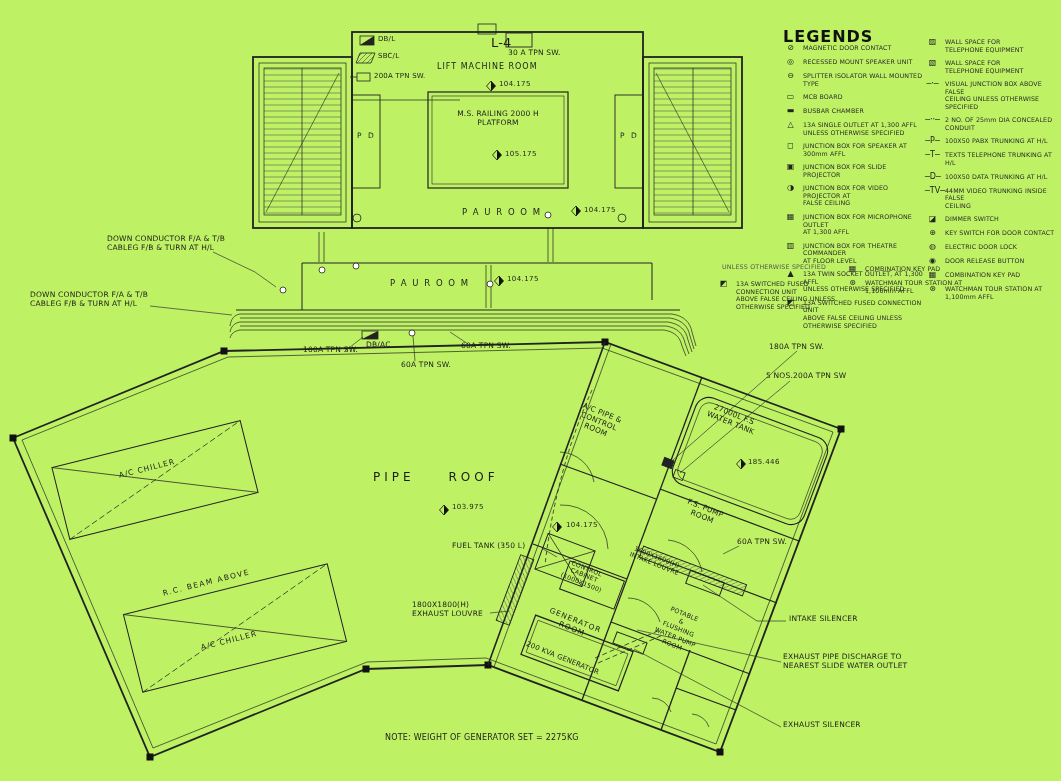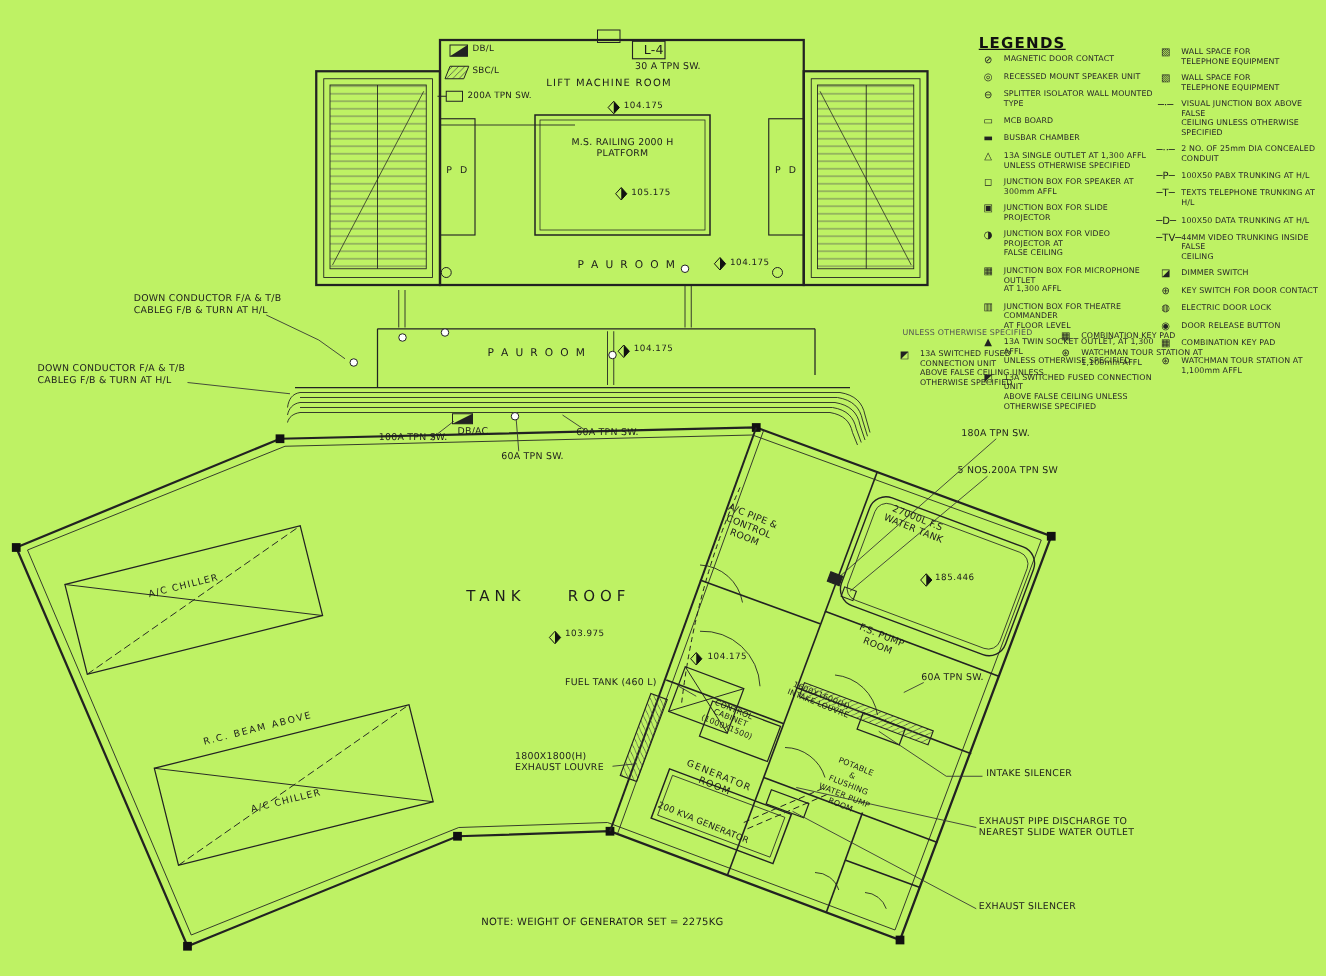--- a/index.html
+++ b/index.html
@@ -7,22 +7,22 @@
     font-family:"DejaVu Sans",sans-serif;color:#1b1b1b;overflow:hidden;}
   svg{position:absolute;left:0;top:0;}
   .lbl{position:absolute;font-size:7.5px;line-height:1.18;letter-spacing:.2px;
     white-space:pre-line;color:#1c1c1c;}
   .lbl.c{text-align:center;}
   .lbl.rot{transform-origin:left top;}
   .room{font-size:8.5px;letter-spacing:1.5px;}
   .big{font-size:12px;letter-spacing:4px;word-spacing:26px;}
   .lvl{font-size:7px;letter-spacing:.4px;}
   .mini{display:flex;gap:5px;align-items:center;font-size:7px;}
-  .leg-title{position:absolute;left:783px;top:27px;font-size:12px;font-weight:bold;
-    letter-spacing:1px;text-decoration:underline;color:#111;}
+  .leg-title{position:absolute;left:783px;top:27px;font-size:16px;font-weight:bold;
+    letter-spacing:1px;color:#111;}
   .leg-col{position:absolute;display:flex;flex-direction:column;gap:6px;}
   .leg-row{display:flex;gap:5px;align-items:flex-start;}
   .sym{font-size:8px;line-height:1;width:15px;flex:0 0 15px;text-align:center;color:#222;}
   .leg-text{white-space:pre-line;font-size:6.3px;line-height:1.2;letter-spacing:.1px;color:#2a2a2a;}
   .faint{color:#555;}
 </style>
 </head>
 <body>
 
 <div class="canvas">
@@ -246,21 +246,21 @@
     <use href="#lm" x="741" y="464"></use>
     <use href="#lm" x="444" y="510"></use>
     <use href="#lm" x="557" y="527"></use>
   </g>
 </svg>
 
 <div class="lbl mini" style="left:378px;top:35px"><span>DB/L</span></div>
 <div class="lbl mini" style="left:378px;top:52px"><span>SBC/L</span></div>
 <div class="lbl mini" style="left:374px;top:72px"><span>200A TPN SW.</span></div>
 
-<div class="lbl" style="left:515px;top:35px;font-size:10px">L-4</div>
+<div class="lbl" style="left:491px;top:35px;font-size:13px">L-4</div>
 <div class="lbl" style="left:508px;top:49px">30 A TPN SW.</div>
 <div class="lbl" style="left:437px;top:62px;font-size:8px;letter-spacing:1px">LIFT MACHINE ROOM</div>
 <div class="lbl lvl" style="left:499px;top:80px">104.175</div>
 <div class="lbl c" style="left:443px;top:110px;width:110px">M.S. RAILING 2000 H
 PLATFORM</div>
 <div class="lbl lvl" style="left:505px;top:150px">105.175</div>
 <div class="lbl" style="left:357px;top:132px;letter-spacing:2px">P D</div>
 <div class="lbl" style="left:620px;top:132px;letter-spacing:2px">P D</div>
 <div class="lbl room" style="left:462px;top:207px">P A U   R O O M</div>
 <div class="lbl lvl" style="left:584px;top:206px">104.175</div>
@@ -281,24 +281,24 @@
 
 <div class="lbl rot c" style="left:575px;top:398px;width:62px;transform:rotate(22deg)">A/C PIPE &amp;
 CONTROL ROOM</div>
 <div class="lbl rot c" style="left:703px;top:398px;width:70px;transform:rotate(22deg)">27000L F.S
 WATER TANK</div>
 <div class="lbl lvl" style="left:748px;top:458px">185.446</div>
 <div class="lbl rot c" style="left:680px;top:494px;width:58px;transform:rotate(22deg)">F.S. PUMP
 ROOM</div>
 <div class="lbl" style="left:737px;top:538px">60A TPN SW.</div>
 
-<div class="lbl big" style="left:373px;top:470px">TANK ROOF</div>
+<div class="lbl big" style="left:373px;top:470px">PIPE ROOF</div>
 <div class="lbl lvl" style="left:452px;top:503px">103.975</div>
 
-<div class="lbl" style="left:452px;top:542px">FUEL TANK (460 L)</div>
+<div class="lbl" style="left:452px;top:542px">FUEL TANK (350 L)</div>
 <div class="lbl rot c" style="left:566px;top:556px;width:48px;font-size:6.3px;transform:rotate(22deg)">CONTROL
 CABINET
 (1000X1500)</div>
 <div class="lbl rot c" style="left:625px;top:540px;width:72px;font-size:6.3px;transform:rotate(22deg)">1600X1600(H)
 INTAKE LOUVRE</div>
 <div class="lbl lvl" style="left:566px;top:521px">104.175</div>
 <div class="lbl rot c" style="left:547px;top:605px;width:64px;letter-spacing:1px;transform:rotate(22deg)">GENERATOR
 ROOM</div>
 <div class="lbl rot" style="left:528px;top:640px;width:100px;font-size:7px;transform:rotate(22deg)">200 KVA GENERATOR</div>
 <div class="lbl" style="left:412px;top:601px">1800X1800(H)

